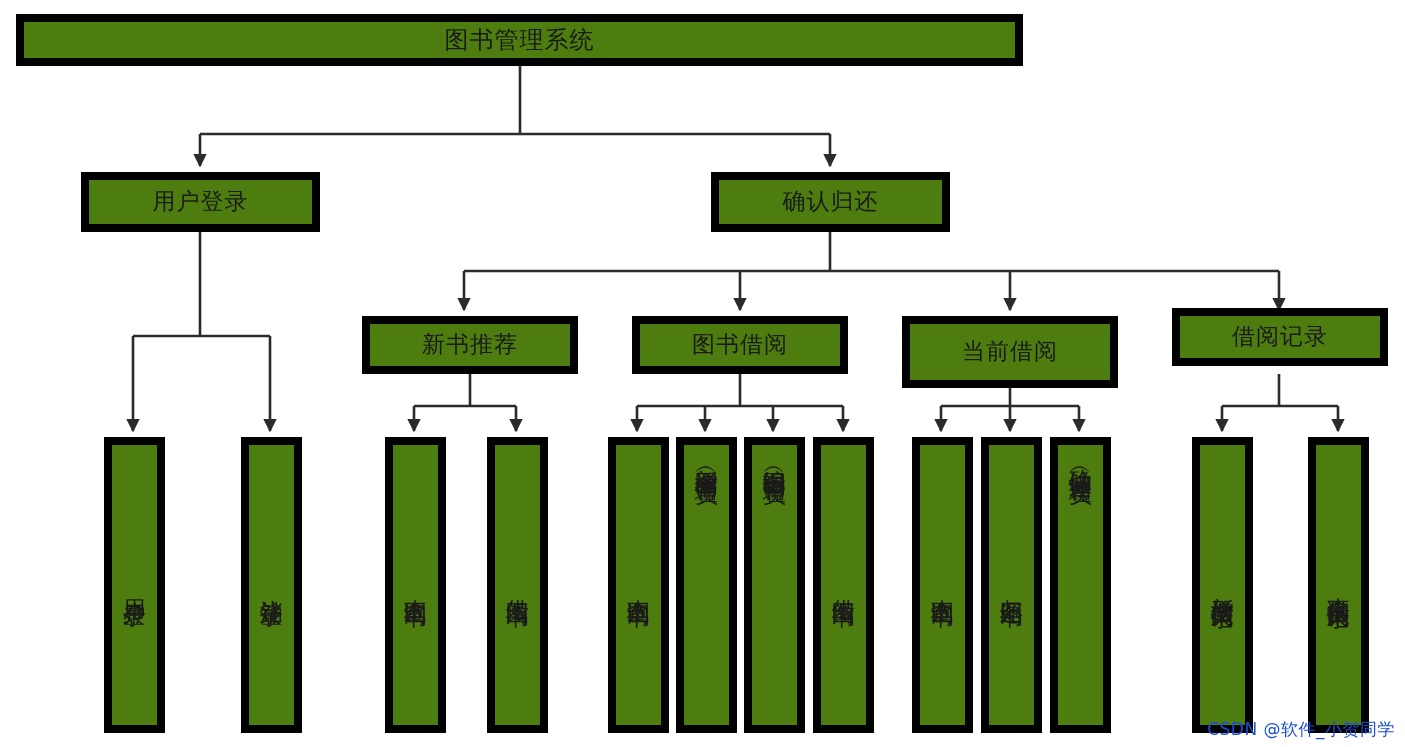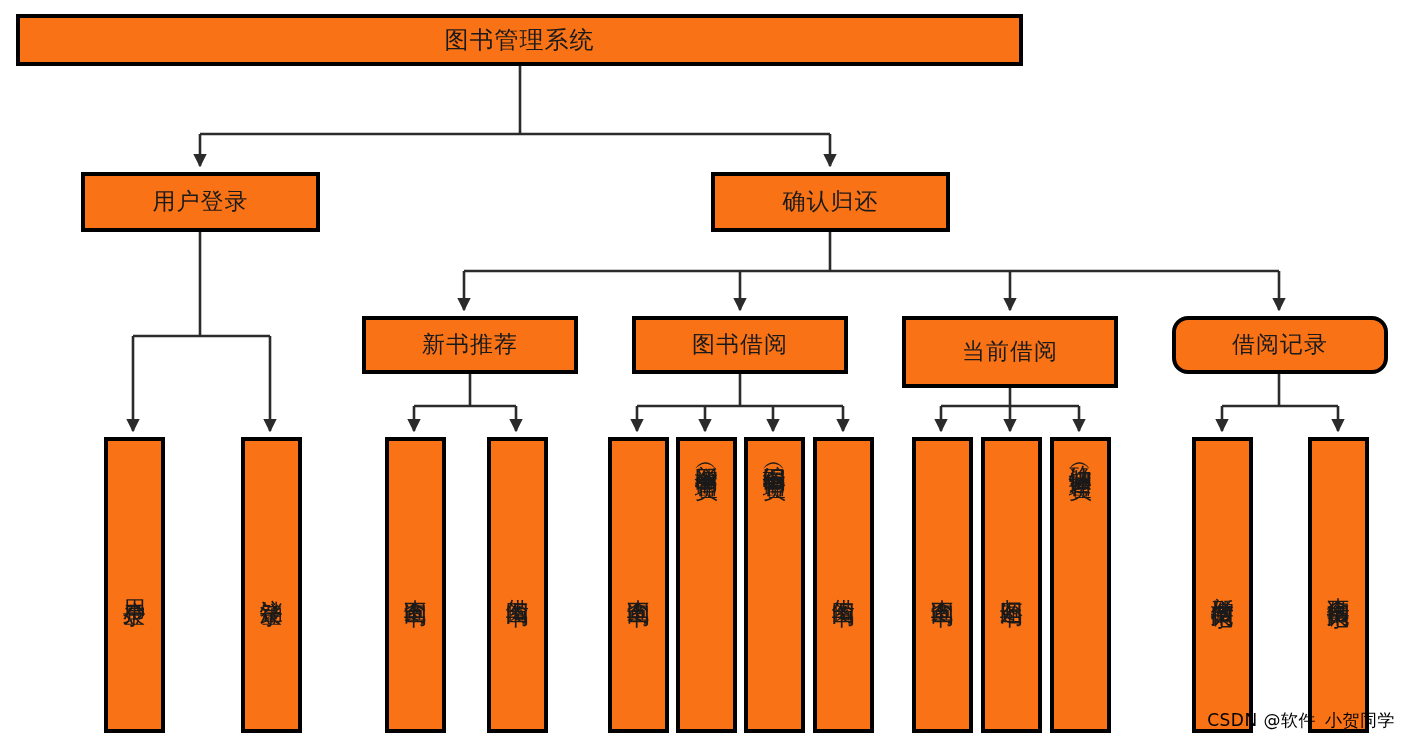--- a/index.html
+++ b/index.html
@@ -10,22 +10,22 @@
     font-family:"DejaVu Sans","Liberation Sans",sans-serif;
     overflow:hidden;
     position:relative;
   }
   #stage{position:absolute;left:0;top:0;width:1405px;height:747px;}
   svg#wires{position:absolute;left:0;top:0;width:1405px;height:747px;}
 
   .node{
     position:absolute;
     box-sizing:border-box;
-    background:#f97316;
-    border:4px solid #000000;
+    background:#4d7c0f;
+    border:8px solid #000000;
     display:flex;
     align-items:center;
     justify-content:center;
     color:#1a1a1a;
   }
   .node.h-node{
     font-size:23px;
     letter-spacing:1px;
     line-height:1.1;
   }
@@ -45,23 +45,23 @@
     letter-spacing:2px;
     white-space:nowrap;
     color:#1a1a1a;
   }
   
   .node.v-node.top-align{align-items:flex-start;}
 
   .watermark{
     position:absolute;
     right:10px;
-    bottom:15px;
+    bottom:6px;
     font-size:17px;
-    color:#000000;
+    color:#1d4ed8;
     letter-spacing:0.5px;
     white-space:nowrap;
     pointer-events:none;
   }
 </style>
 </head>
 <body>
 
 <div id="stage">
 
@@ -135,21 +135,21 @@
   </div>
 
   <div class="node h-node" style="left:362px;top:316px;width:216px;height:58px;">
     <span>新书推荐</span>
   </div>
 
   <div class="node h-node" style="left:902px;top:316px;width:216px;height:72px;">
     <span>当前借阅</span>
   </div>
 
-  <div class="node h-node" style="left:1172px;top:316px;width:216px;height:58px;border-radius:16px;">
+  <div class="node h-node" style="left:1172px;top:308px;width:216px;height:58px;">
     <span>借阅记录</span>
   </div>
 
   <div class="node v-node" style="left:104px;top:437px;width:61px;height:296px;">
     <span class="vtext">用户登录</span>
   </div>
 
   <div class="node v-node" style="left:241px;top:437px;width:61px;height:296px;">
     <span class="vtext">注销登录</span>
   </div>

